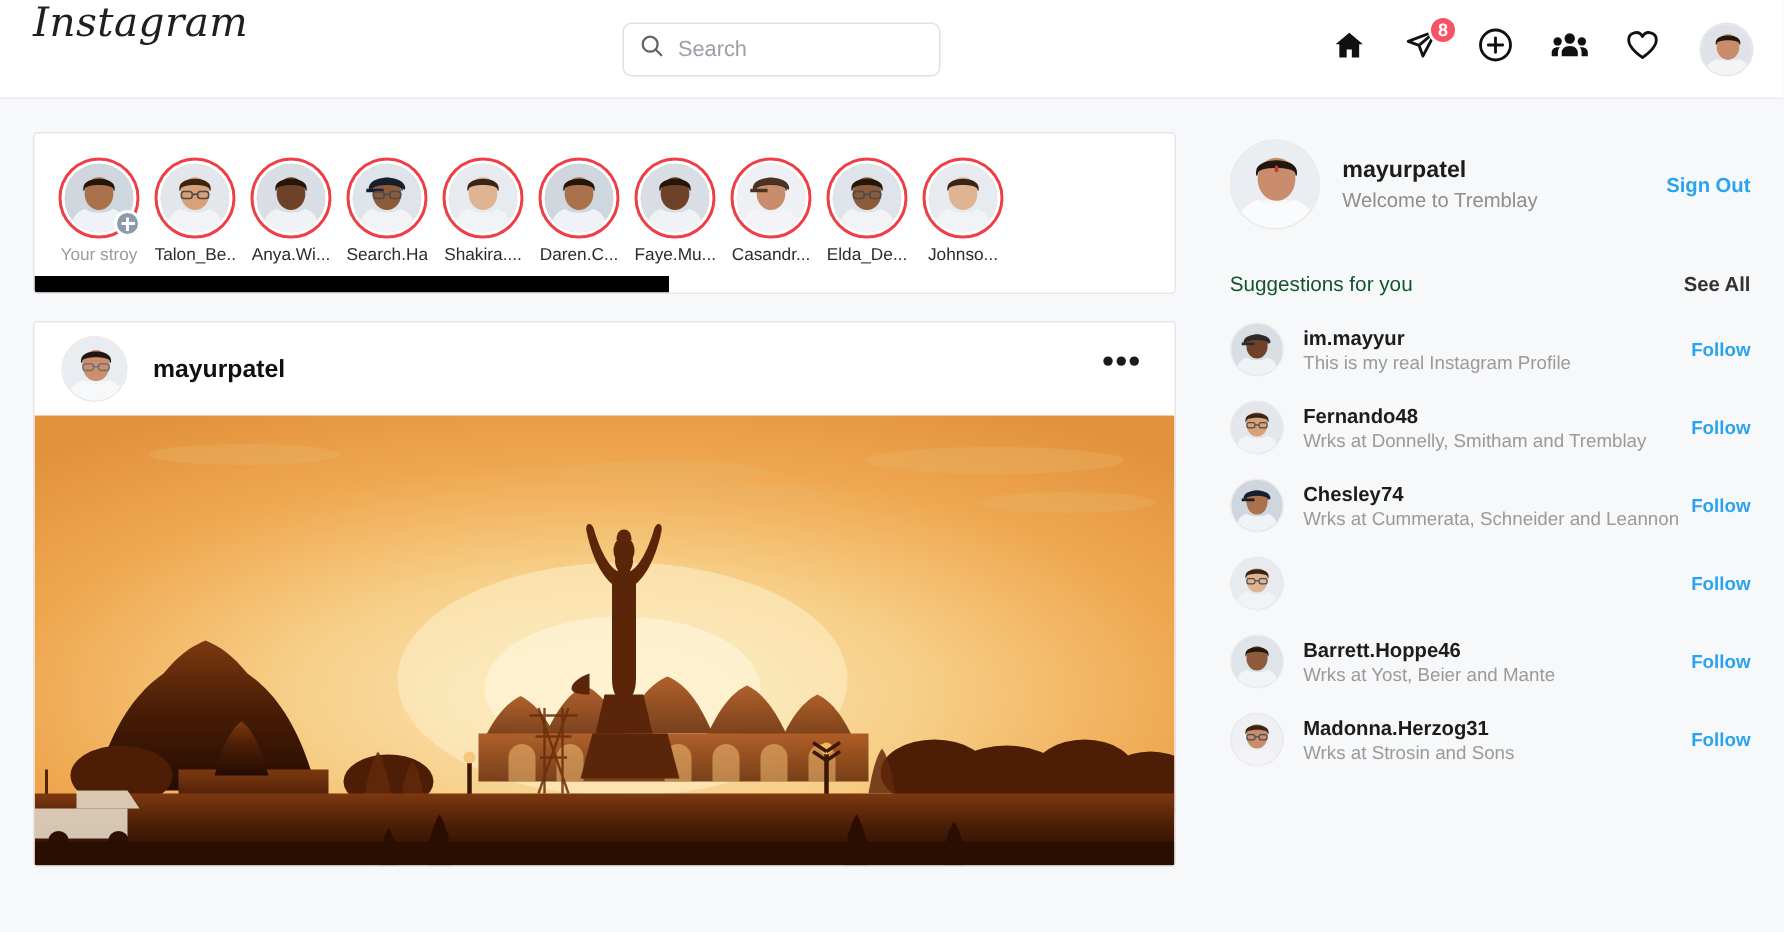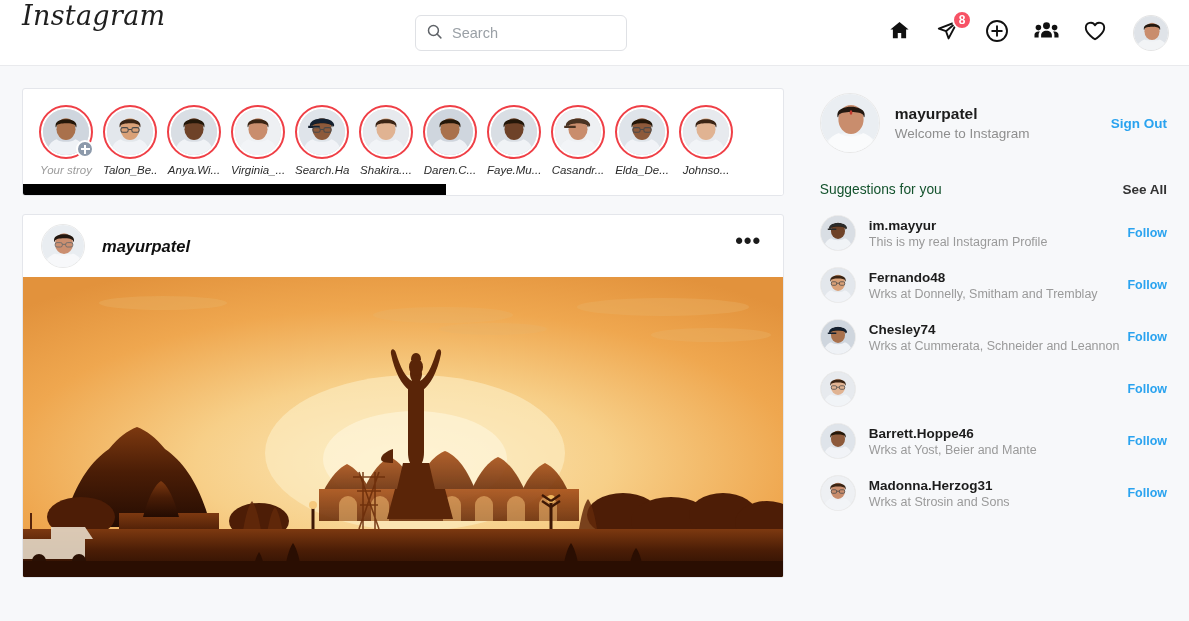--- a/index.html
+++ b/index.html
@@ -92,21 +92,20 @@
   
   .page { display: flex; height: 555px; }
   .left-col { width: 800px; padding: 22px 0 0 22px; }
   .right-col { flex: 1; padding: 25px 22px 0 25px; }
 
   
   .card {
     background: #fff;
     border: 1px solid #e4e6eb;
     border-radius: 3px;
-    font-style: italic;
   }
   .stories-card { width: 762px; position: relative; padding: 16px 0 0 0; overflow: hidden; }
   .stories-strip {
     display: flex;
     gap: 10px;
     padding: 0 16px 6px 16px;
   }
   .story { width: 54px; flex: 0 0 auto; text-align: center; cursor: pointer; }
   .story-ring {
     width: 54px; height: 54px;
@@ -366,36 +365,20 @@
     <path d="M0 40c2-10 8-14 20-14s18 4 20 14z" fill="#d9dee4" opacity="0.55"></path>
     <ellipse cx="20" cy="17.5" rx="8.3" ry="9.5" fill="#6e4228"></ellipse>
     <path d="M11 13.5c1-6.2 17-6.2 18 0 .4 2.6-.4 3.4-.8 1.2-.6-3-15.8-3-16.4 0-.4 2.2-1.2 1.4-.8-1.2z" fill="#241709"></path>
 
     <path d="M12 26.2c3 3 13 3 16 0 5 1.7 8 5.1 9 13.8H3c1-8.7 4-12.1 9-13.8z" fill="#f2f4f7" opacity="0.92"></path>
   </svg>
        </div>
 
      </div>
      <div class="story-label">Anya.Wi...</div>
-          </div>
-          <div class="story">
-            <div class="story-ring">
-       <div class="story-img">
-         <svg viewBox="0 0 40 40" width="48" height="48">
-    <rect width="40" height="40" fill="#eef0f3"></rect>
-    <path d="M0 40c2-10 8-14 20-14s18 4 20 14z" fill="#eef0f3" opacity="0.55"></path>
-    <ellipse cx="20" cy="17.5" rx="8.3" ry="9.5" fill="#c98d6d"></ellipse>
-    <path d="M11 13.5c1-6.2 17-6.2 18 0 .4 2.6-.4 3.4-.8 1.2-.6-3-15.8-3-16.4 0-.4 2.2-1.2 1.4-.8-1.2z" fill="#3a2414"></path>
-
-    <path d="M12 26.2c3 3 13 3 16 0 5 1.7 8 5.1 9 13.8H3c1-8.7 4-12.1 9-13.8z" fill="#f2f4f7" opacity="0.92"></path>
-  </svg>
-       </div>
-
-     </div>
-     <div class="story-label">Virginia_...</div>
           </div>
           <div class="story">
             <div class="story-ring">
        <div class="story-img">
          <svg viewBox="0 0 40 40" width="48" height="48">
     <rect width="40" height="40" fill="#dfe4ea"></rect>
     <path d="M0 40c2-10 8-14 20-14s18 4 20 14z" fill="#dfe4ea" opacity="0.55"></path>
     <ellipse cx="20" cy="17.5" rx="8.3" ry="9.5" fill="#8d5a3b"></ellipse>
     <path d="M11 13.5c1-6.2 17-6.2 18 0 .4 2.6-.4 3.4-.8 1.2-.6-3-15.8-3-16.4 0-.4 2.2-1.2 1.4-.8-1.2z" fill="#241709"></path>
     <path d="M9.5 13.5c1.5-7 19.5-7 21 0 .3 1.6-.6 2.2-1.2 1.2-2-3.4-16.6-3.4-18.6 0-.6 1-1.5.4-1.2-1.2z" fill="#14202f"></path>
@@ -667,21 +650,21 @@
           <rect width="40" height="40" fill="#eaeef2"></rect>
           <path d="M0 40c2-10 8-14 20-14s18 4 20 14z" fill="#f4f6f8"></path>
           <ellipse cx="20" cy="17" rx="8.4" ry="9.6" fill="#c98d6d"></ellipse>
           <path d="M11 13c1-6 17-6 18 0 .4 2.6-.4 3.4-.8 1.2-.6-3-15.8-3-16.4 0-.4 2.2-1.2 1.4-.8-1.2z" fill="#231810"></path>
           <ellipse cx="20" cy="12.4" rx="0.9" ry="1.5" fill="#c2392f"></ellipse>
           <path d="M12 26c3 3 13 3 16 0 5 1.6 8 5 9 14H3c1-9 4-12.4 9-14z" fill="#fafbfc"></path>
         </svg>
       </div>
       <div class="me-info">
         <div class="me-name">mayurpatel</div>
-        <div class="me-sub">Welcome to Instagram</div>
+        <div class="me-sub">Welcome to Tremblay</div>
       </div>
       <div class="signout">Sign Out</div>
     </div>
 
     <div class="sugg-head">
       <div class="sugg-title">Suggestions for you</div>
       <div class="sugg-seeall">See All</div>
     </div>
 
     <div class="sugg-list">

